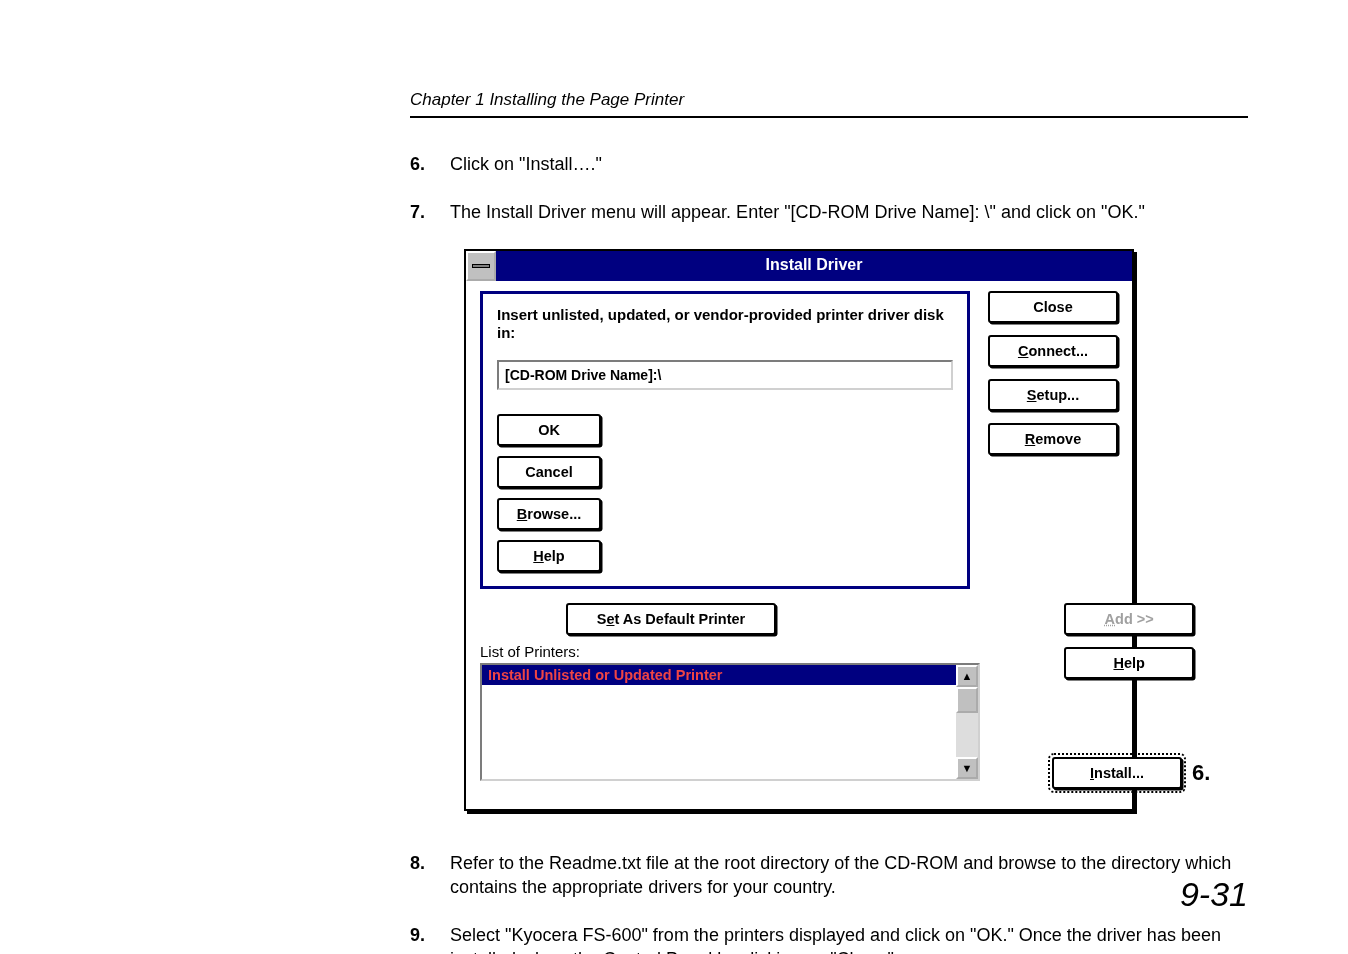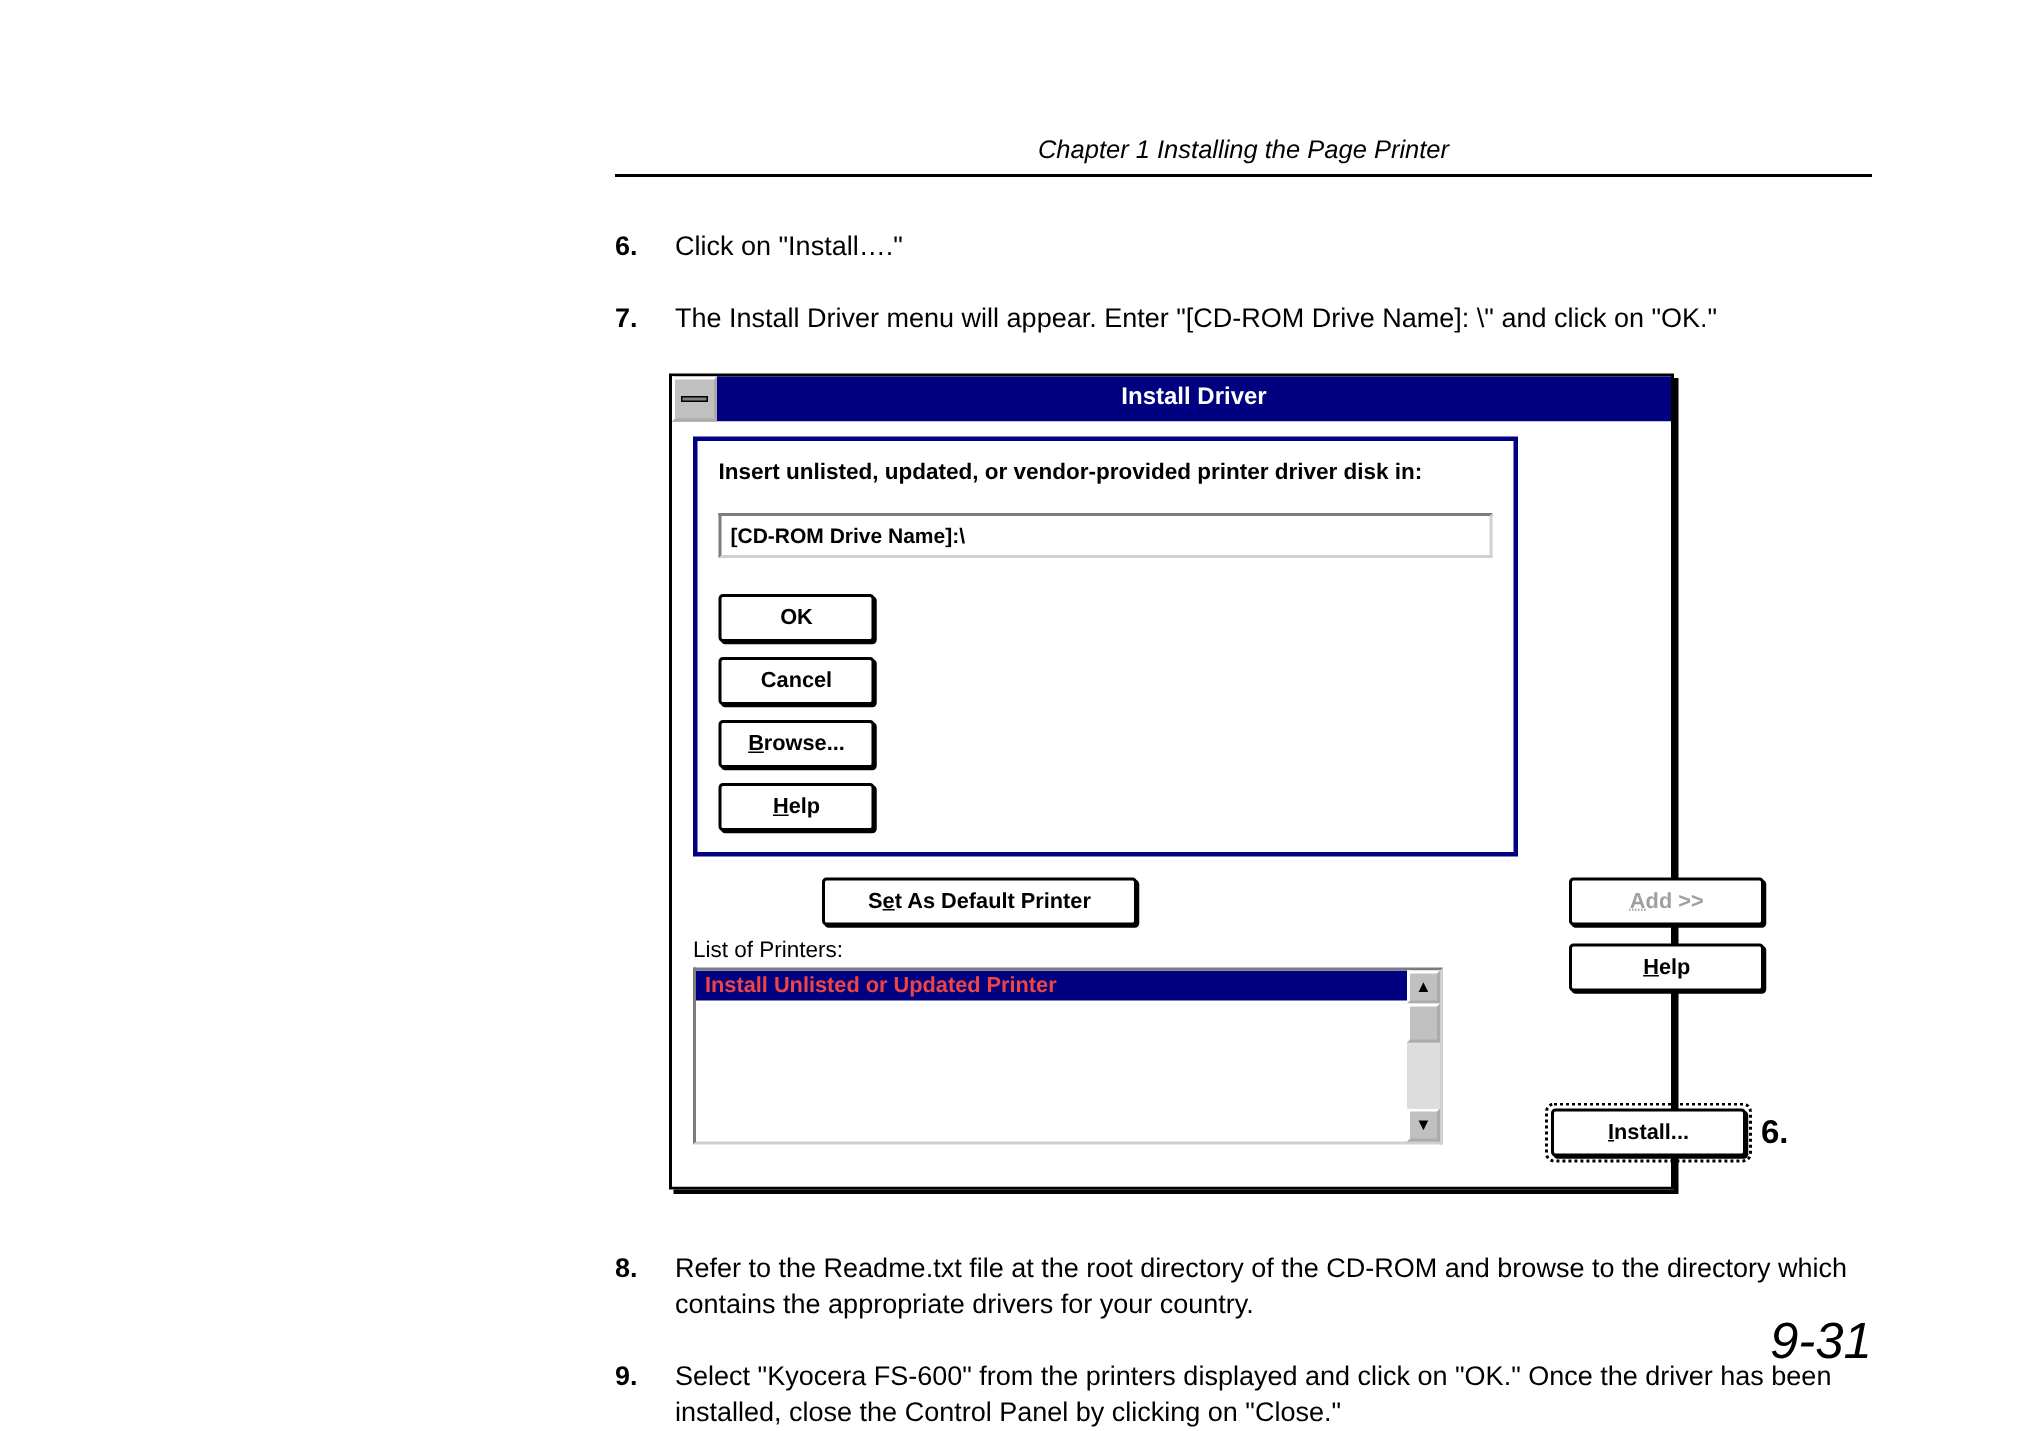--- a/index.html
+++ b/index.html
@@ -12,21 +12,21 @@
     color: #000;
   }
   .page {
     width: 1348px;
     height: 954px;
     padding: 90px 100px 40px 410px;
     position: relative;
   }
   .chapter-header {
     font-style: italic;
-    text-align: center;
+    text-align: left;
     font-size: 17px;
     margin-bottom: 6px;
   }
   .hr {
     border-top: 2px solid #000;
     margin-bottom: 34px;
   }
   .step {
     display: flex;
     margin-bottom: 24px;
@@ -35,21 +35,21 @@
   }
   .step-num {
     font-weight: bold;
     width: 40px;
     flex-shrink: 0;
   }
   .step-text {
     flex: 1;
   }
   .dialog-area {
-    margin-left: 36px;
+    margin-left: 54px;
     margin-bottom: 40px;
     display: flex;
     align-items: flex-start;
   }
   .win-window {
     width: 670px;
     background: #ffffff;
     border: 2px solid #000;
     box-shadow: 3px 3px 0 #000;
   }
@@ -285,20 +285,26 @@
                 <input class="text-input" value="[CD-ROM Drive Name]:\" style="">
               </div>
               <div class="idp-right">
                 <div class="win-btn">OK</div>
                 <div class="win-btn">Cancel</div>
                 <div class="win-btn"><span class="u">B</span>rowse...</div>
                 <div class="win-btn"><span class="u">H</span>elp</div>
               </div>
             </div>
 
+            <div class="side-top-group">
+              <div class="win-btn side-btn">Close</div>
+              <div class="win-btn side-btn"><span class="u">C</span>onnect...</div>
+              <div class="win-btn side-btn"><span class="u">S</span>etup...</div>
+              <div class="win-btn side-btn"><span class="u">R</span>emove</div>
+            </div>
           </div>
 
           <div style="display:flex; align-items:flex-start; gap:18px;">
             <div style="flex:0 0 550px;">
               <div class="win-btn set-default">S<span class="u">e</span>t As Default Printer</div>
               <div class="list-label"><span class="u">L</span>ist of Printers:</div>
               <div class="listbox-wrap">
                 <div class="listbox">
                   <div class="list-item">Install Unlisted or Updated Printer</div>
                 </div>

